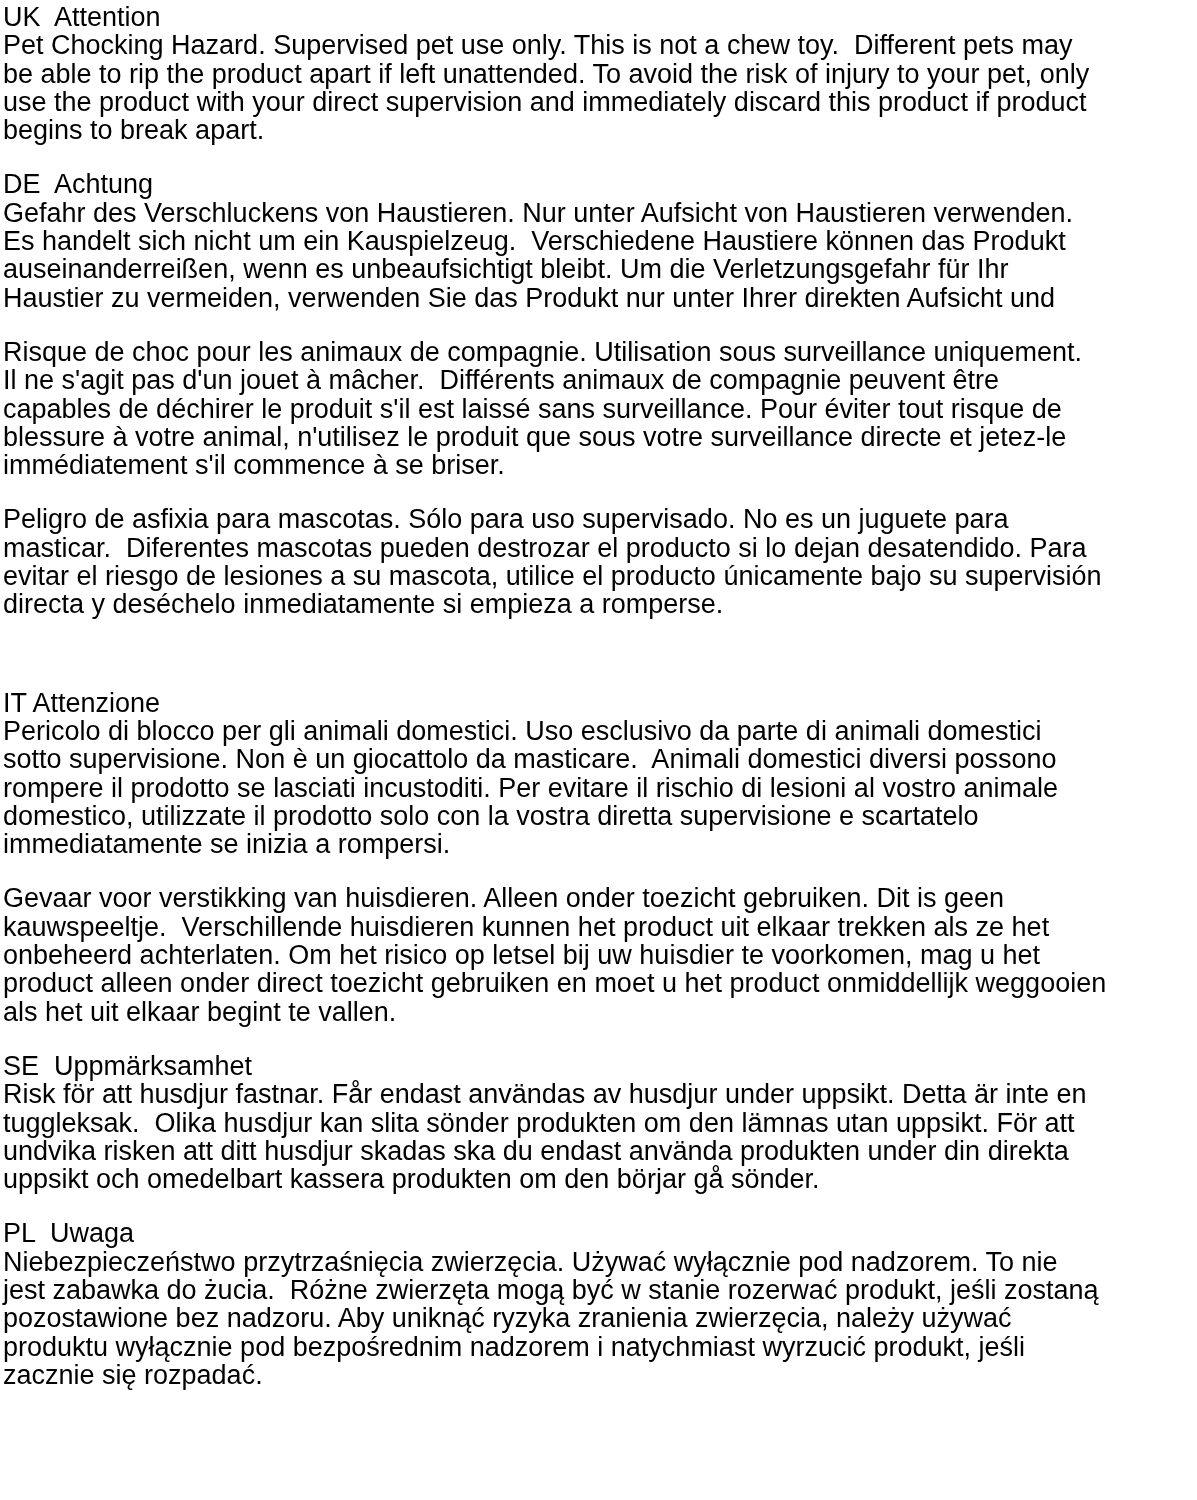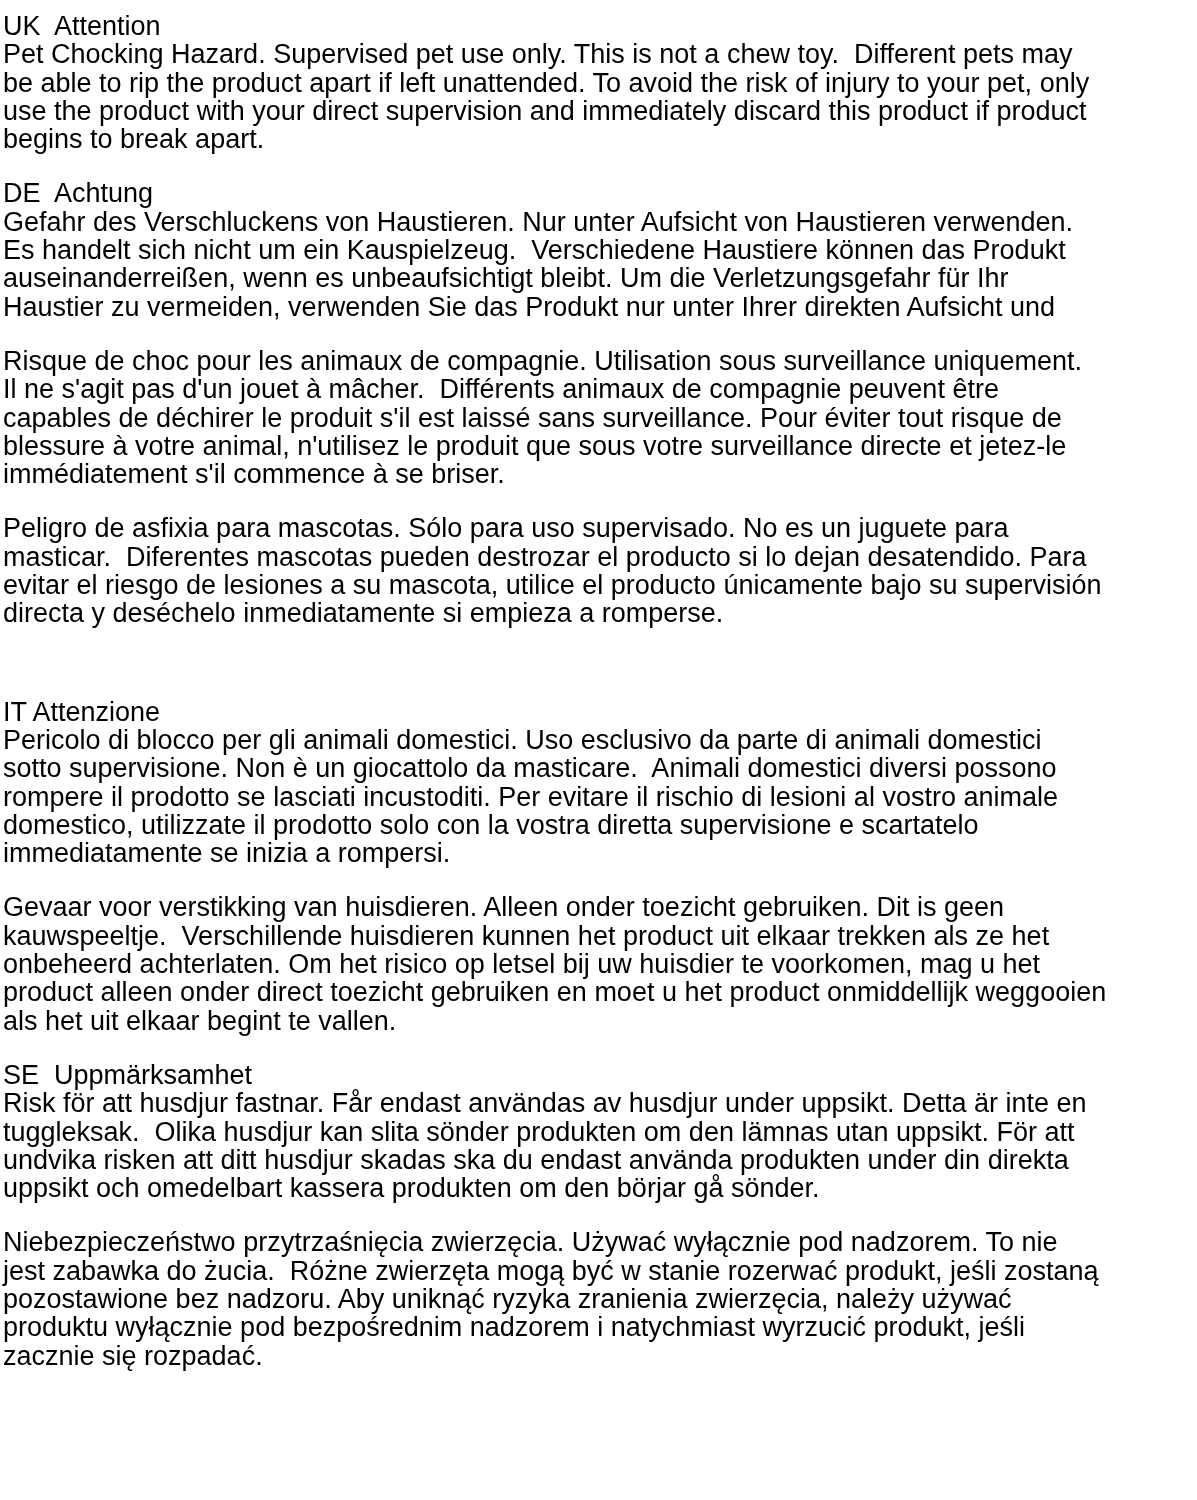--- a/index.html
+++ b/index.html
@@ -5,21 +5,21 @@
   html, body {
     margin: 0;
     padding: 0;
     background: #ffffff;
     color: #000000;
     font-family: "Liberation Sans", sans-serif;
   }
   main.doc {
     width: 1197px;
     box-sizing: border-box;
-    padding: 12px 6px 0 3px;
+    padding: 3px 6px 0 3px;
   }
   .warn-section { margin: 0 0 26px 0; }
   .warn-section.gap-large { margin-top: 70px; }
   .warn-header, .warn-body {
     margin: 0;
     font-size: 27px;
     font-weight: 400;
     line-height: 28.3px;
     letter-spacing: 0px;
     white-space: pre-wrap;
@@ -80,20 +80,21 @@
 
   <section class="warn-section">
     <p class="warn-header">SE  Uppmärksamhet</p>
     <p class="warn-body">Risk för att husdjur fastnar. Får endast användas av husdjur under uppsikt. Detta är inte en
 tuggleksak.  Olika husdjur kan slita sönder produkten om den lämnas utan uppsikt. För att
 undvika risken att ditt husdjur skadas ska du endast använda produkten under din direkta
 uppsikt och omedelbart kassera produkten om den börjar gå sönder.</p>
   </section>
 
   <section class="warn-section">
+    <p class="warn-header">PL  Uwaga</p>
     <p class="warn-body">Niebezpieczeństwo przytrzaśnięcia zwierzęcia. Używać wyłącznie pod nadzorem. To nie
 jest zabawka do żucia.  Różne zwierzęta mogą być w stanie rozerwać produkt, jeśli zostaną
 pozostawione bez nadzoru. Aby uniknąć ryzyka zranienia zwierzęcia, należy używać
 produktu wyłącznie pod bezpośrednim nadzorem i natychmiast wyrzucić produkt, jeśli
 zacznie się rozpadać.</p>
   </section>
 
 </main>
 
 </body></html>

